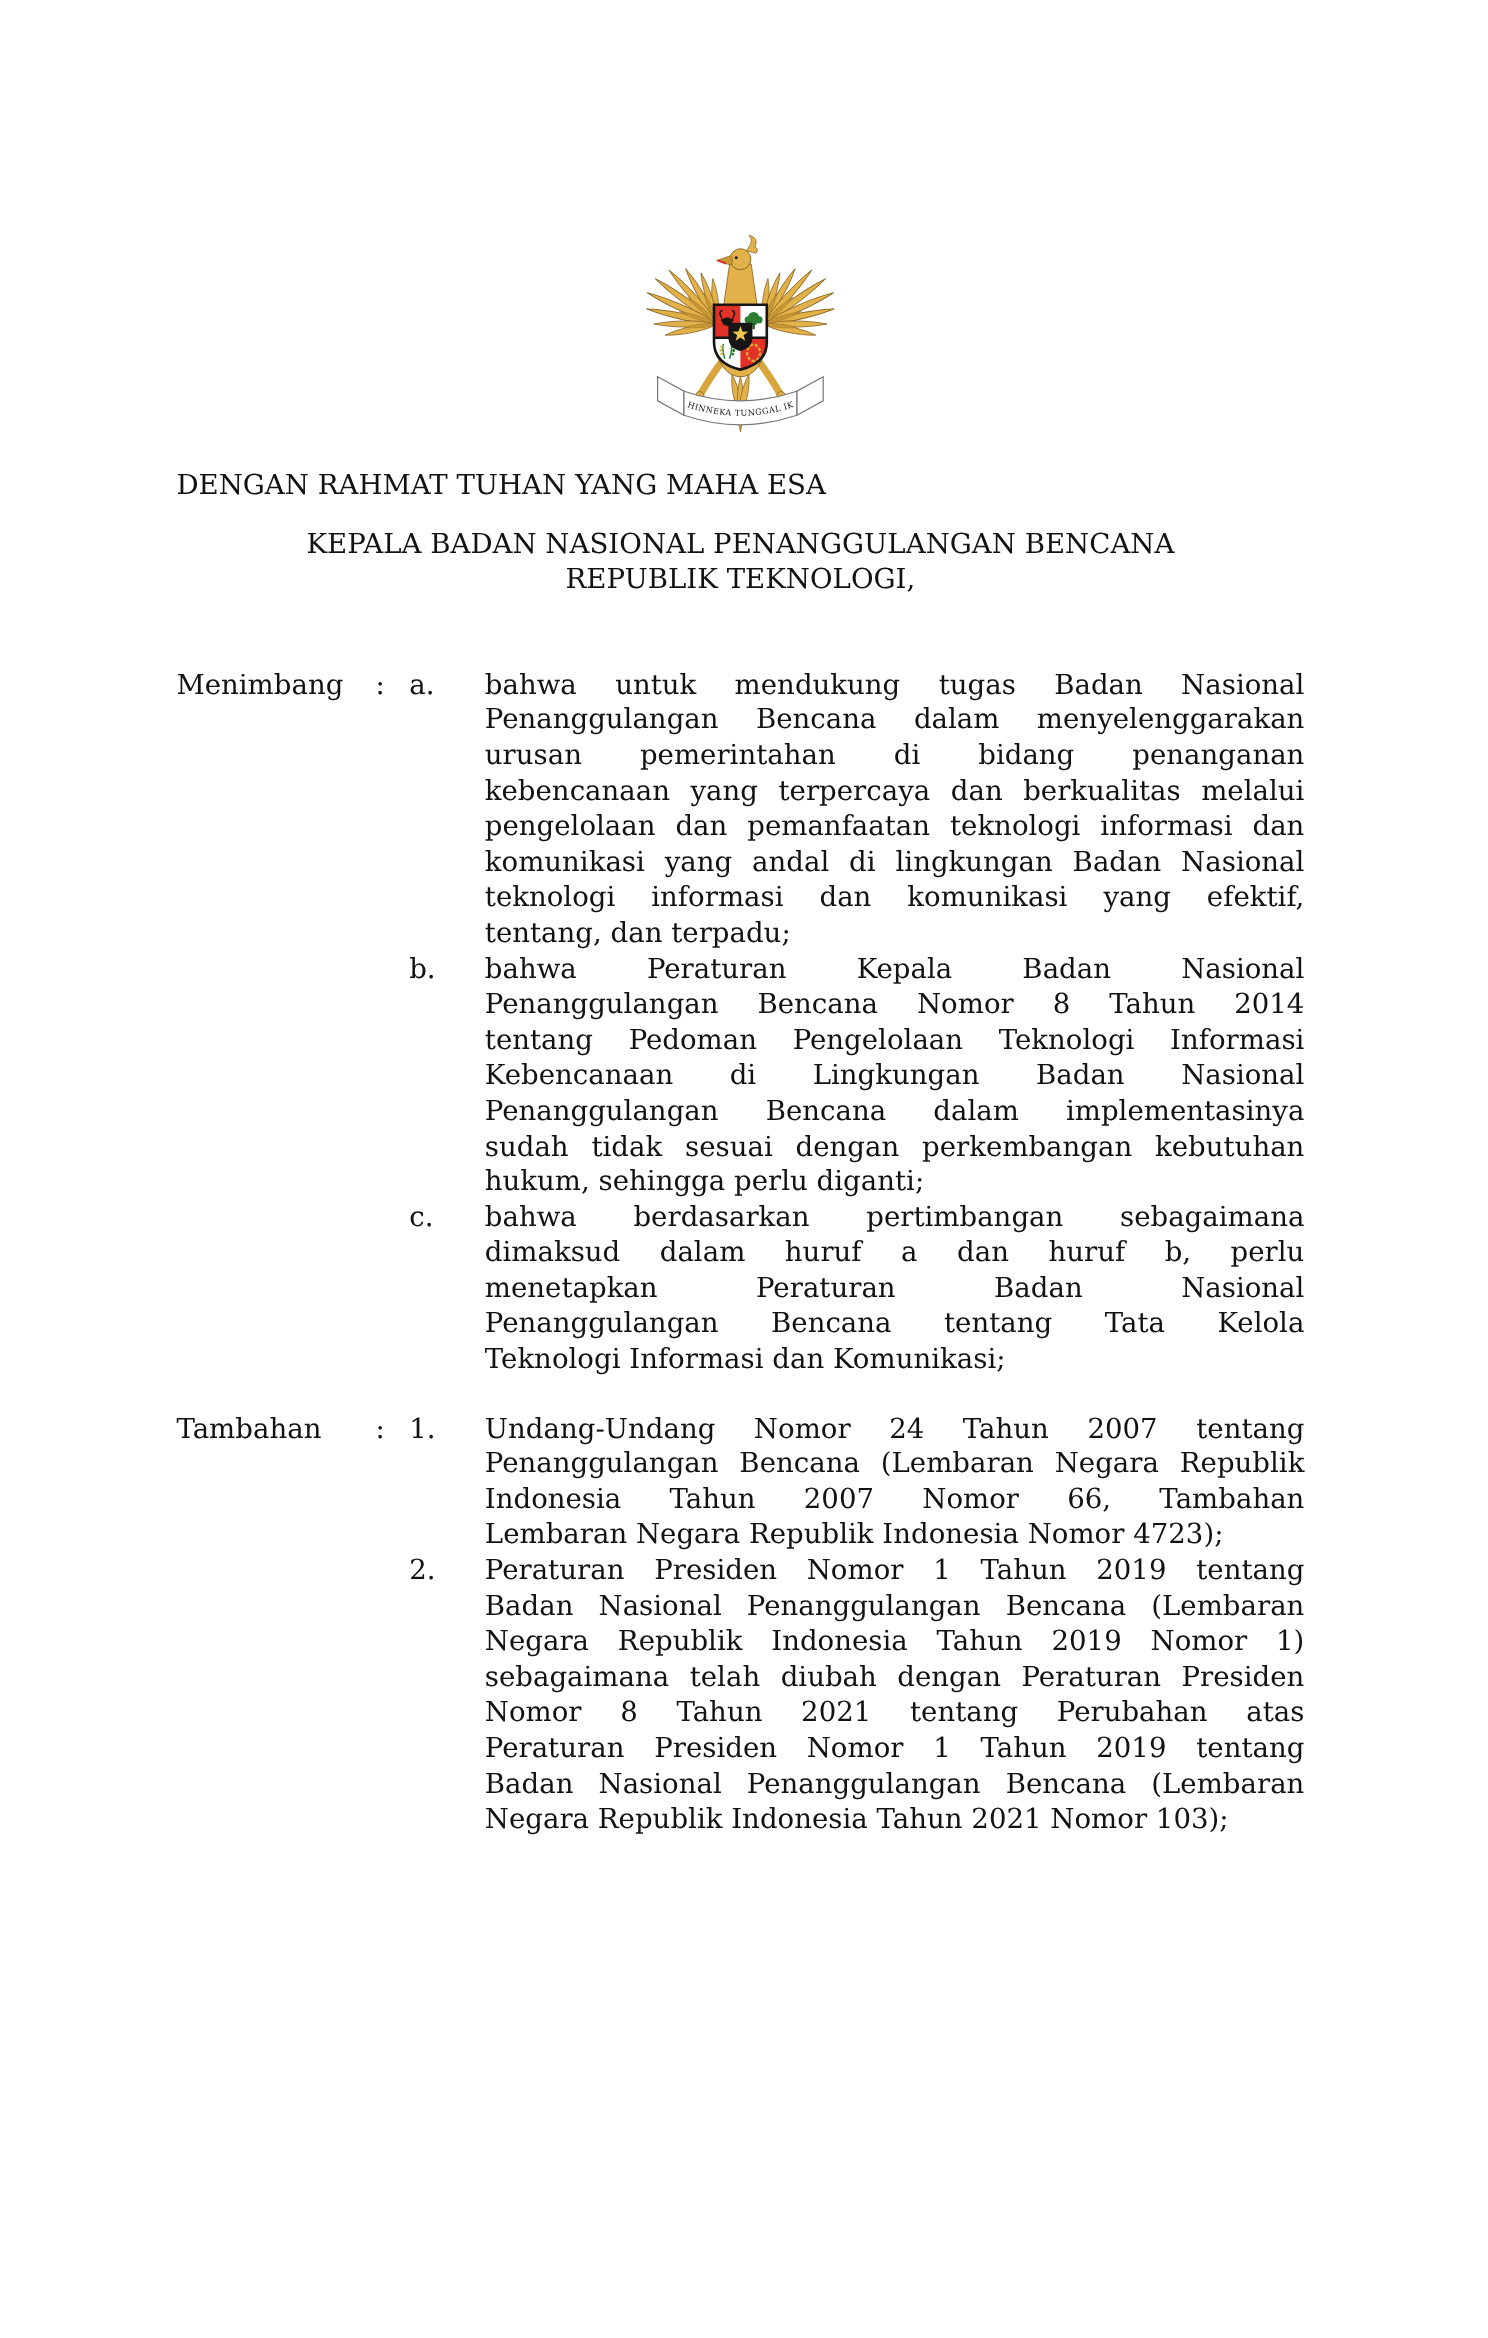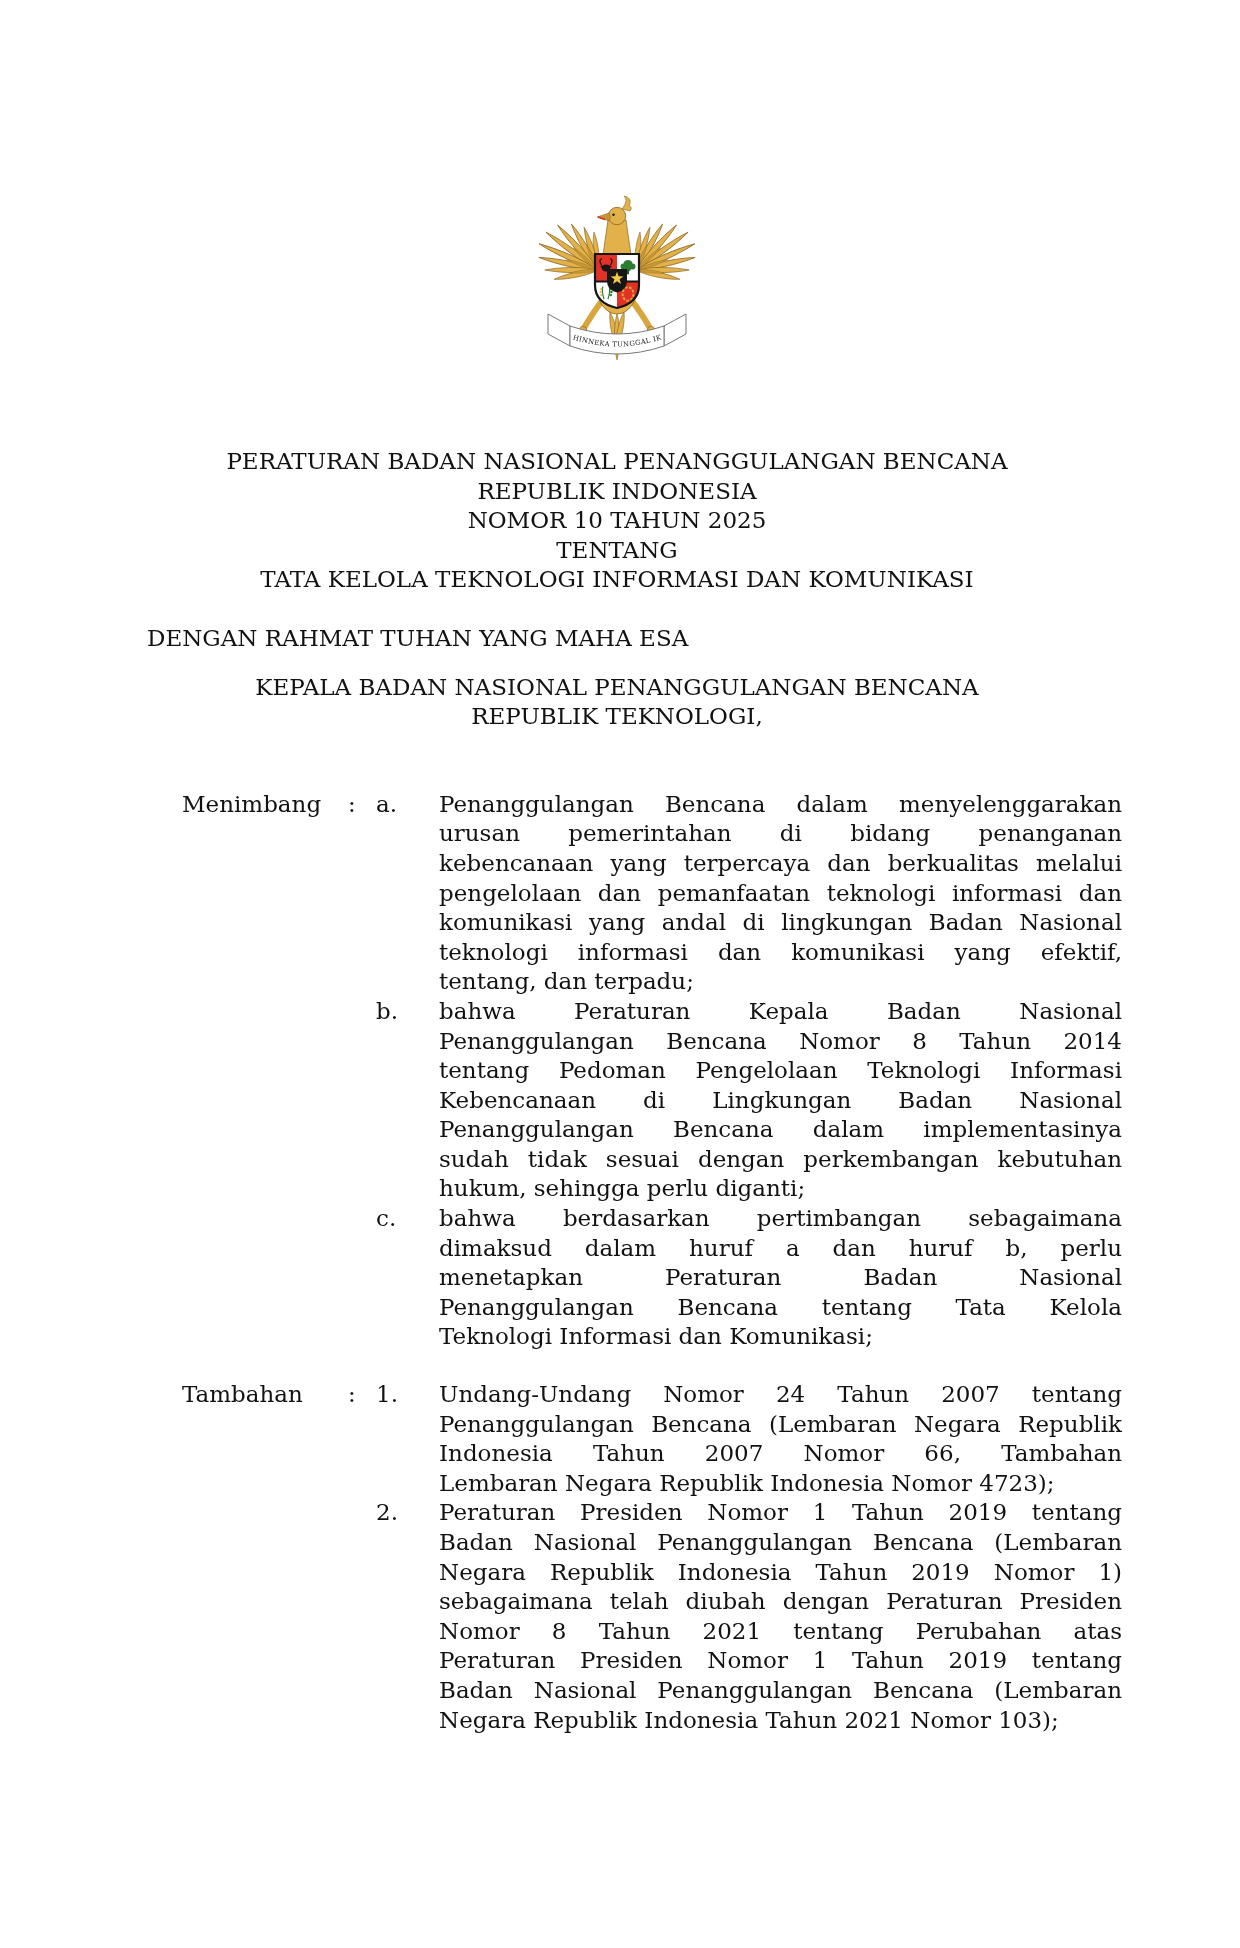--- a/index.html
+++ b/index.html
@@ -11,21 +11,21 @@
   .content{margin-left:147px;width:940px;}
   .emblem{width:158px;height:180px;margin:0 auto;}
   .emblem svg{display:block;}
   .title-block{margin-top:85px;text-align:center;font-size:23px;line-height:29.6px;}
   .center-line{text-align:left;font-size:23px;line-height:29.6px;}
   .invocation{margin-top:29px;}
   .official-block{margin-top:19px;text-align:center;font-size:23px;line-height:29.6px;}
   .sec{font-size:23px;line-height:29.6px;}
   .sec-menimbang{margin-top:58px;}
   .sec-mengingat{margin-top:28px;}
-  .row{display:flex;align-items:flex-start;margin-left:35px;}
+  .row{display:flex;align-items:flex-start;}
   .c-label{width:166px;flex:none;}
   .c-colon{width:28px;flex:none;}
   .c-marker{width:63px;flex:none;}
   .c-body{width:683px;flex:none;}
   .c-body .line{text-align:justify;text-align-last:justify;}
   .c-body .line.last{text-align-last:left;}
 </style>
 </head>
 <body>
 
@@ -147,41 +147,35 @@
           <path d="M148,132 L126,144 L126,164 L148,152 Z" fill="#FFFFFF" stroke="#777777" stroke-width="1"></path>
           <path d="M32,144 Q79,160 126,144 L126,164 Q79,180 32,164 Z" fill="#FFFFFF" stroke="#777777" stroke-width="1"></path>
           <path id="ribbonCurve" d="M34,157 Q79,172 124,157" fill="none"></path>
           <text font-size="6.8" fill="#161616" font-family="DejaVu Serif, serif" letter-spacing="0.4">
             <textPath href="#ribbonCurve" startOffset="50%" text-anchor="middle">BHINNEKA TUNGGAL IKA</textPath>
           </text>
         </g>
       </svg>
     </div>
 
-    <div class="title-block">
-      <div>PERATURAN BADAN NASIONAL PENANGGULANGAN BENCANA</div>
-      <div>REPUBLIK INDONESIA</div>
-      <div>NOMOR 10 TAHUN 2025</div>
-      <div>TENTANG</div>
-      <div>TATA KELOLA TEKNOLOGI INFORMASI DAN KOMUNIKASI</div>
-    </div>
 
     <div class="center-line invocation">DENGAN RAHMAT TUHAN YANG MAHA ESA</div>
 
     <div class="official-block">
       <div>KEPALA BADAN NASIONAL PENANGGULANGAN BENCANA</div>
       <div>REPUBLIK TEKNOLOGI,</div>
     </div>
 
     <div class="sec sec-menimbang">
       <div class="row">
         <div class="c-label">Menimbang</div>
         <div class="c-colon">:</div>
         <div class="c-marker">a.</div>
         <div class="c-body">
+            <div class="line">bahwa untuk mendukung tugas Badan Nasional</div>
             <div class="line">Penanggulangan Bencana dalam menyelenggarakan</div>
             <div class="line">urusan pemerintahan di bidang penanganan</div>
             <div class="line">kebencanaan yang terpercaya dan berkualitas melalui</div>
             <div class="line">pengelolaan dan pemanfaatan teknologi informasi dan</div>
             <div class="line">komunikasi yang andal di lingkungan Badan Nasional</div>
             <div class="line">teknologi informasi dan komunikasi yang efektif,</div>
             <div class="line last">tentang, dan terpadu;</div>
           </div>
       </div>
       <div class="row">

